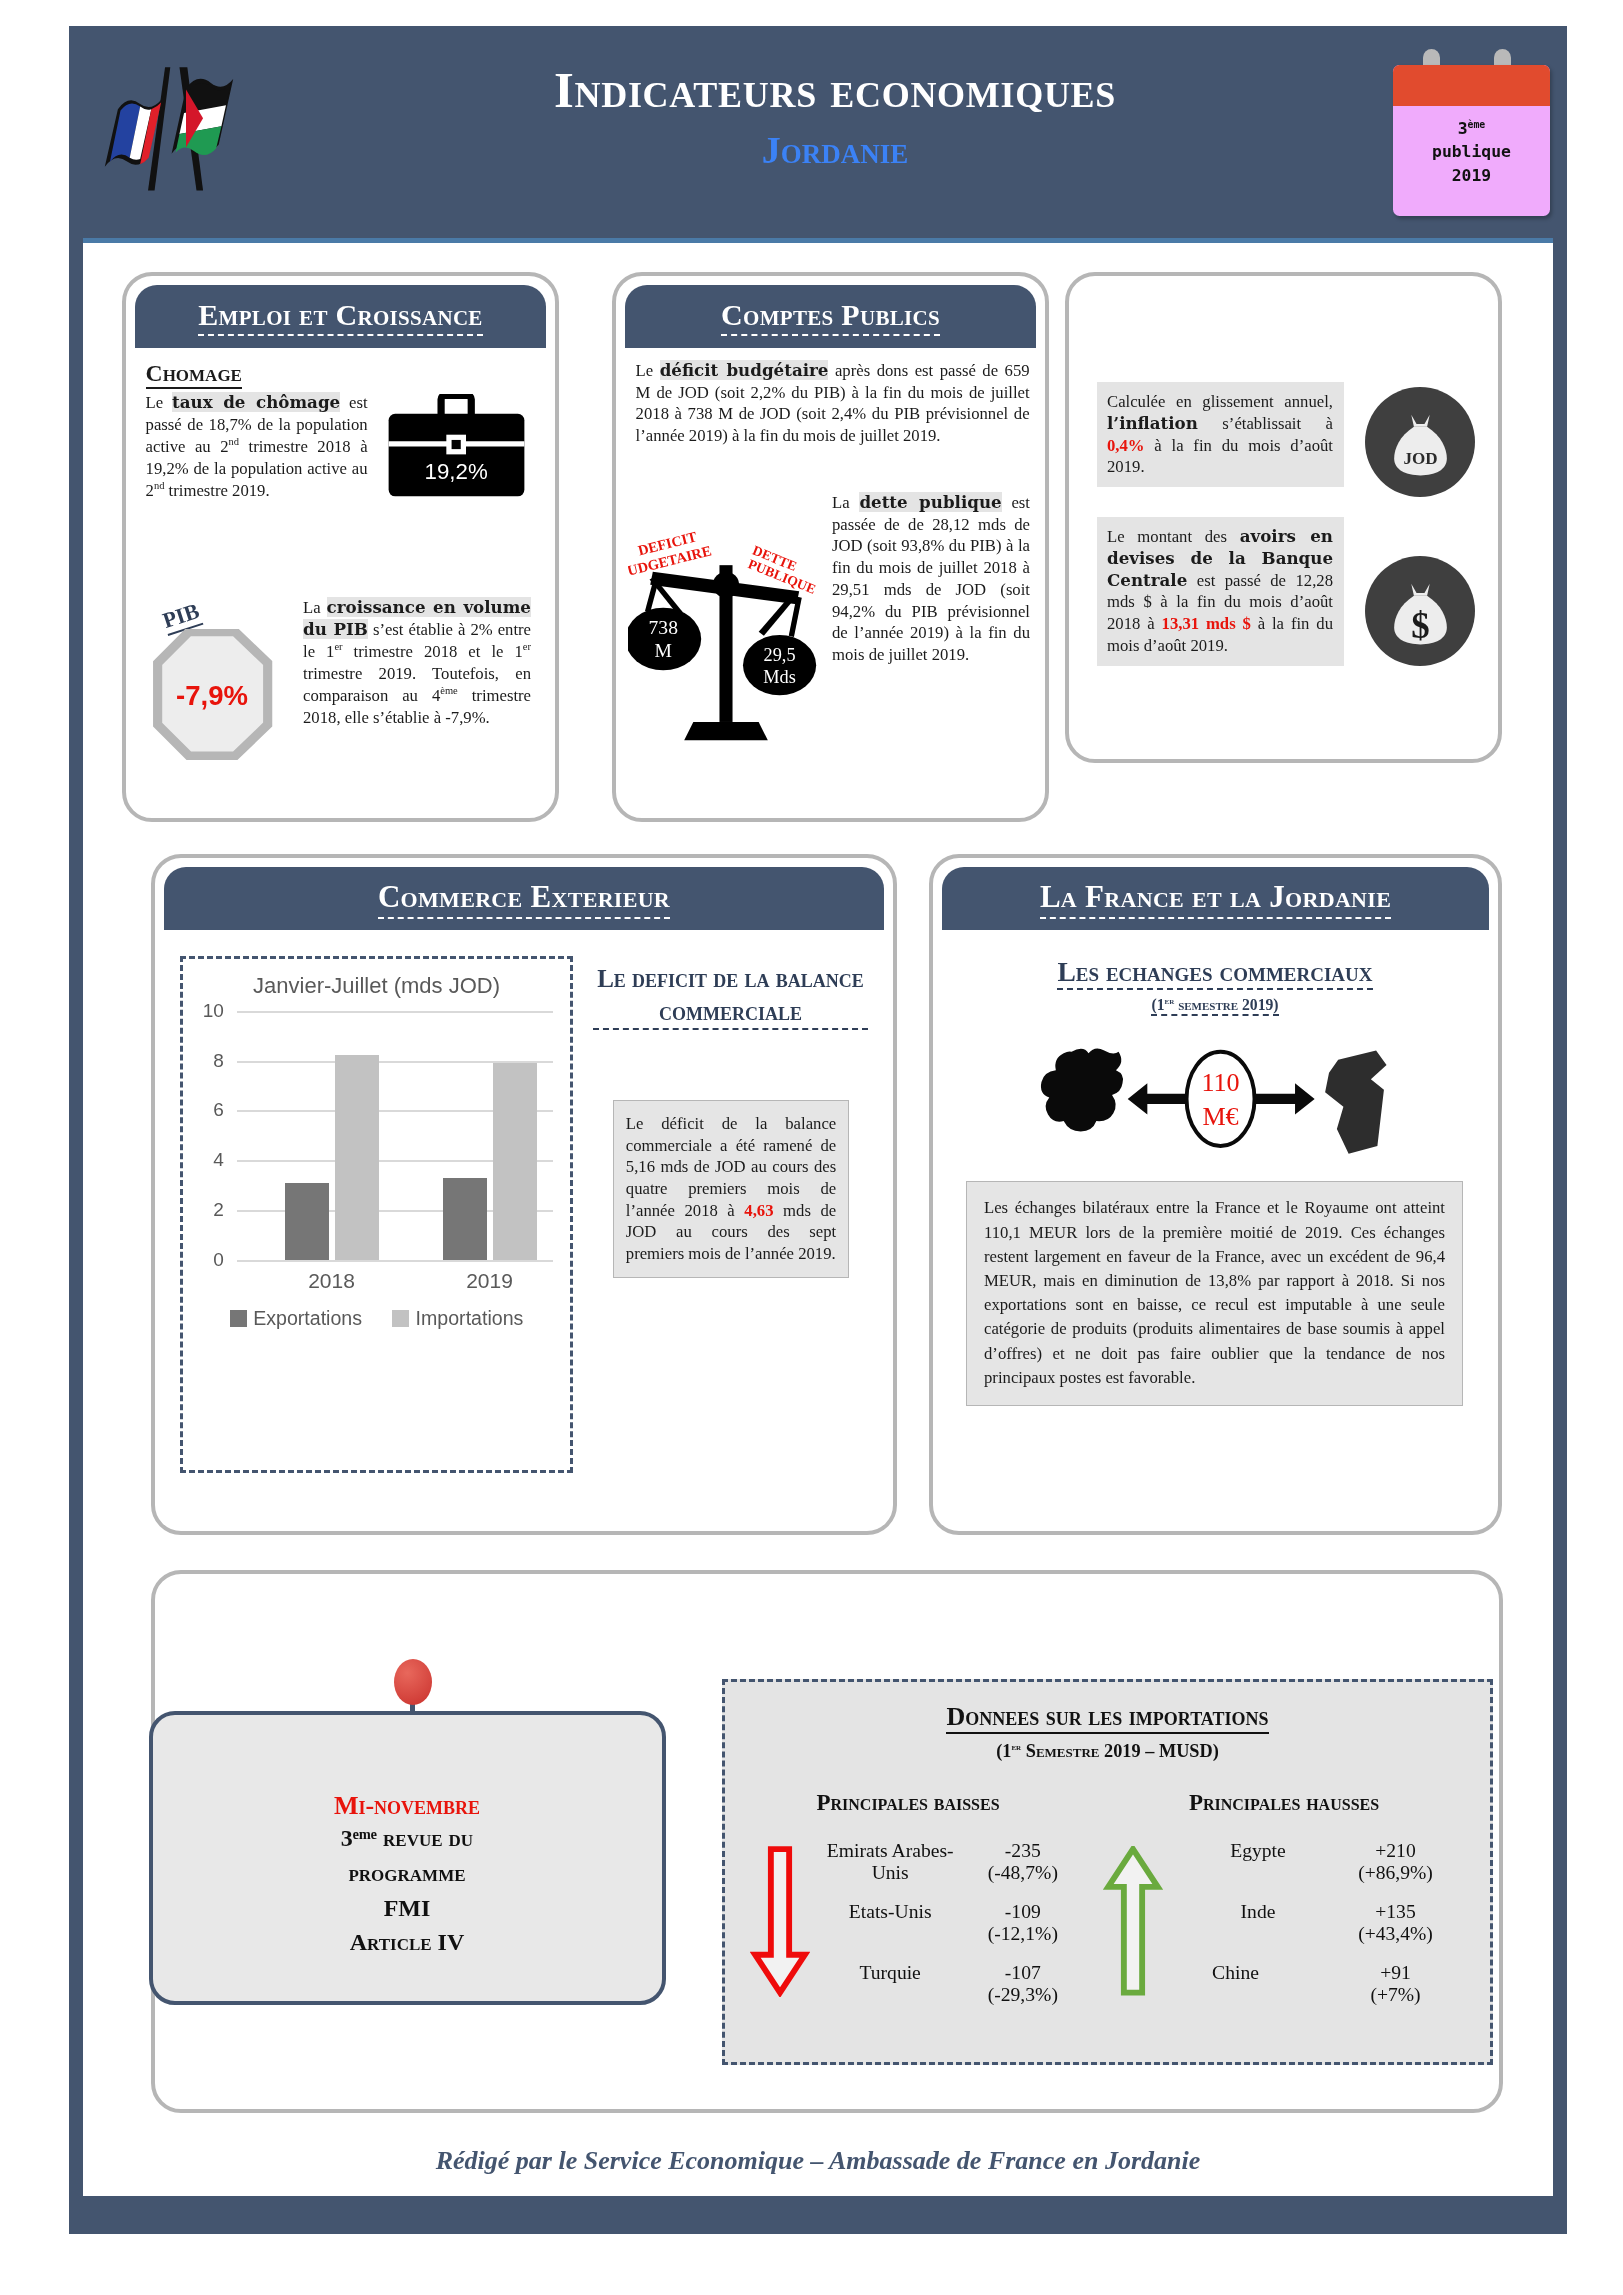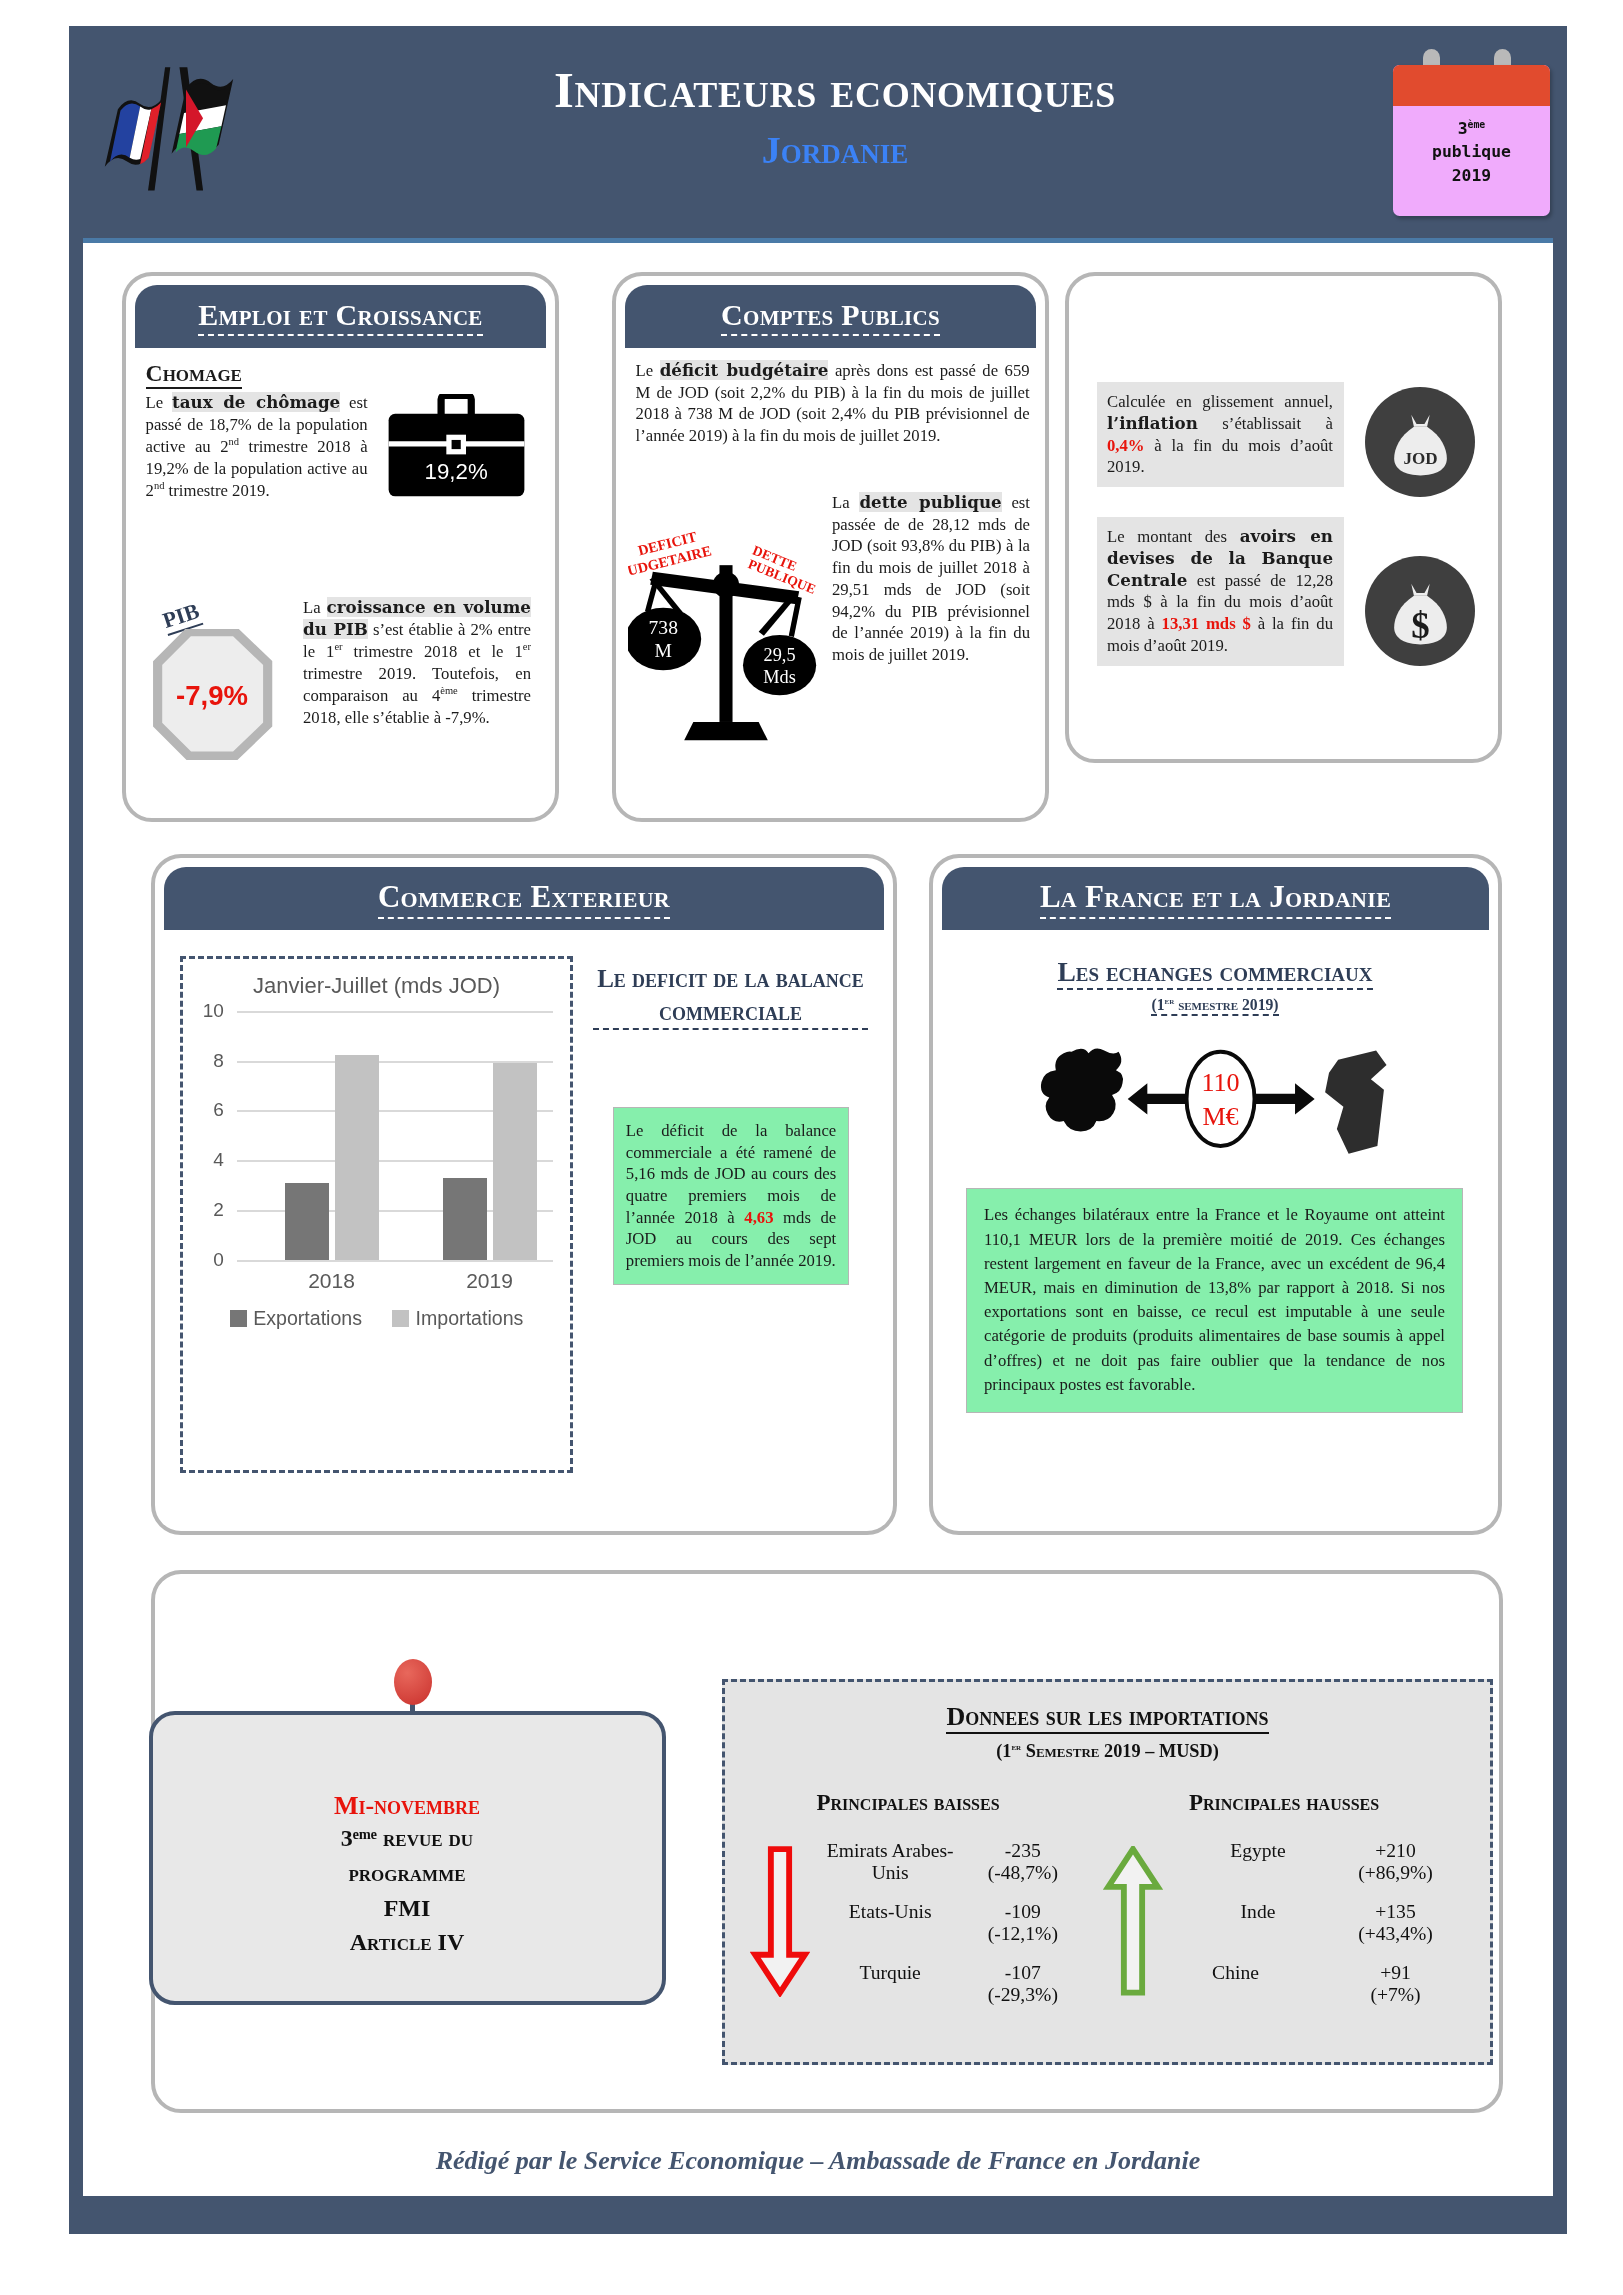--- a/index.html
+++ b/index.html
@@ -74,21 +74,21 @@
   
   .ptext {
     font-family:"Liberation Serif", serif;
     font-size:16.7px; line-height:1.30; color:#1b1b1b;
     text-align:justify;
   }
   .ptext b { font-family:"DejaVu Serif", serif; font-weight:bold; background:#e4e4e4; }
   .red { color:#e8140c; font-weight:bold; }
   .sup { font-size:10.5px; vertical-align:super; }
   .shaded { background:#e4e4e4; }
-  .greybox { background:#86efac; border:1.3px solid #b6b6b6;margin-top:7px; }
+  .greybox { background:#e5e5e5; border:1.3px solid #b6b6b6; }
   .sec-title {
     font-family:"Liberation Serif", serif; font-weight:bold; font-variant:small-caps;
     font-size:23.6px; color:#1b1b1b; border-bottom:2px solid #1b1b1b;
     display:inline-block; line-height:1.15;
   }
   .sec-title-blue {
     font-family:"Liberation Serif", serif; font-weight:bold; font-variant:small-caps;
     color:#2e3d56; border-bottom:2px dashed #2e3d56; display:inline-block;
   }
 

